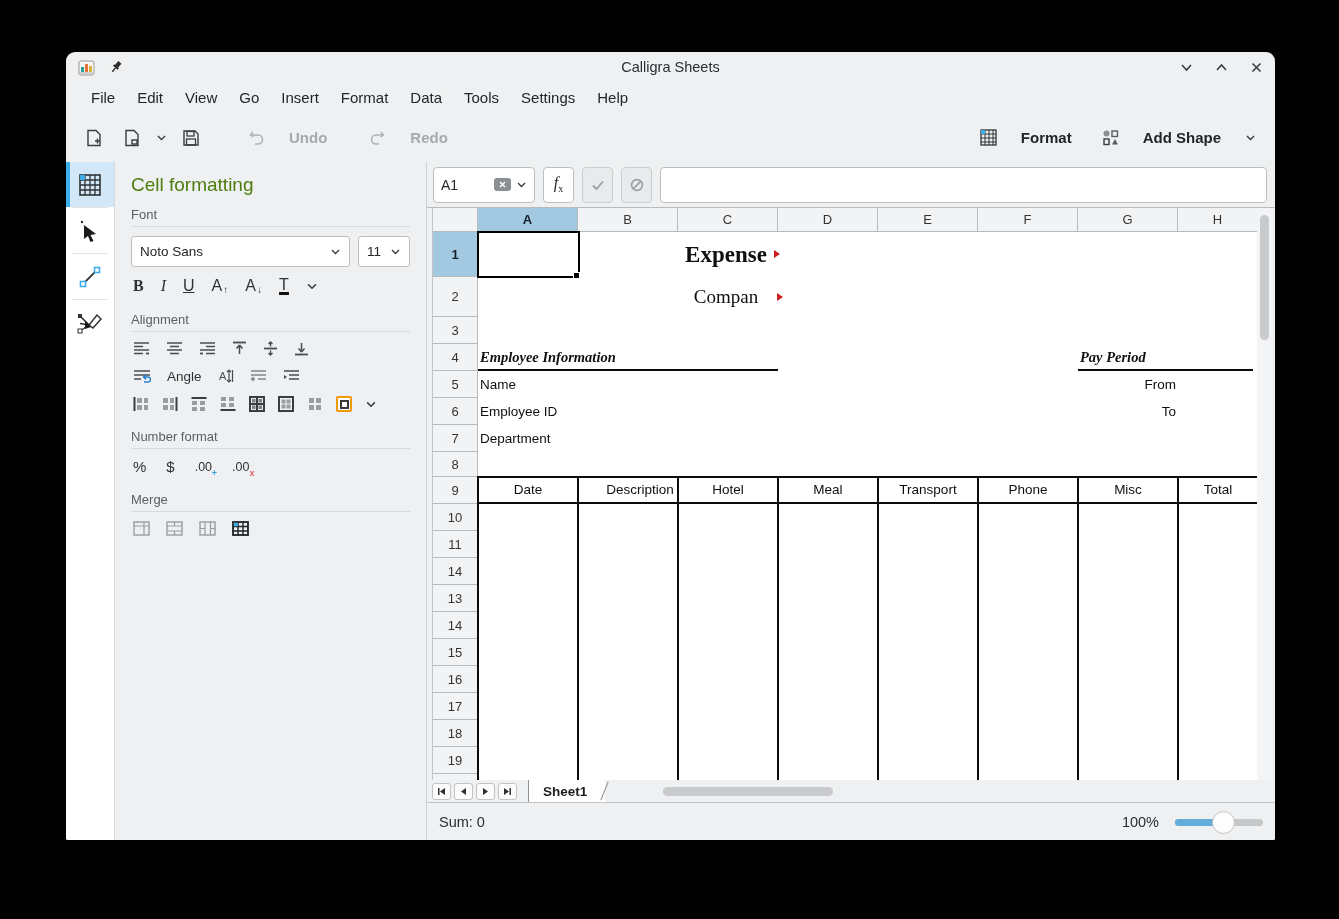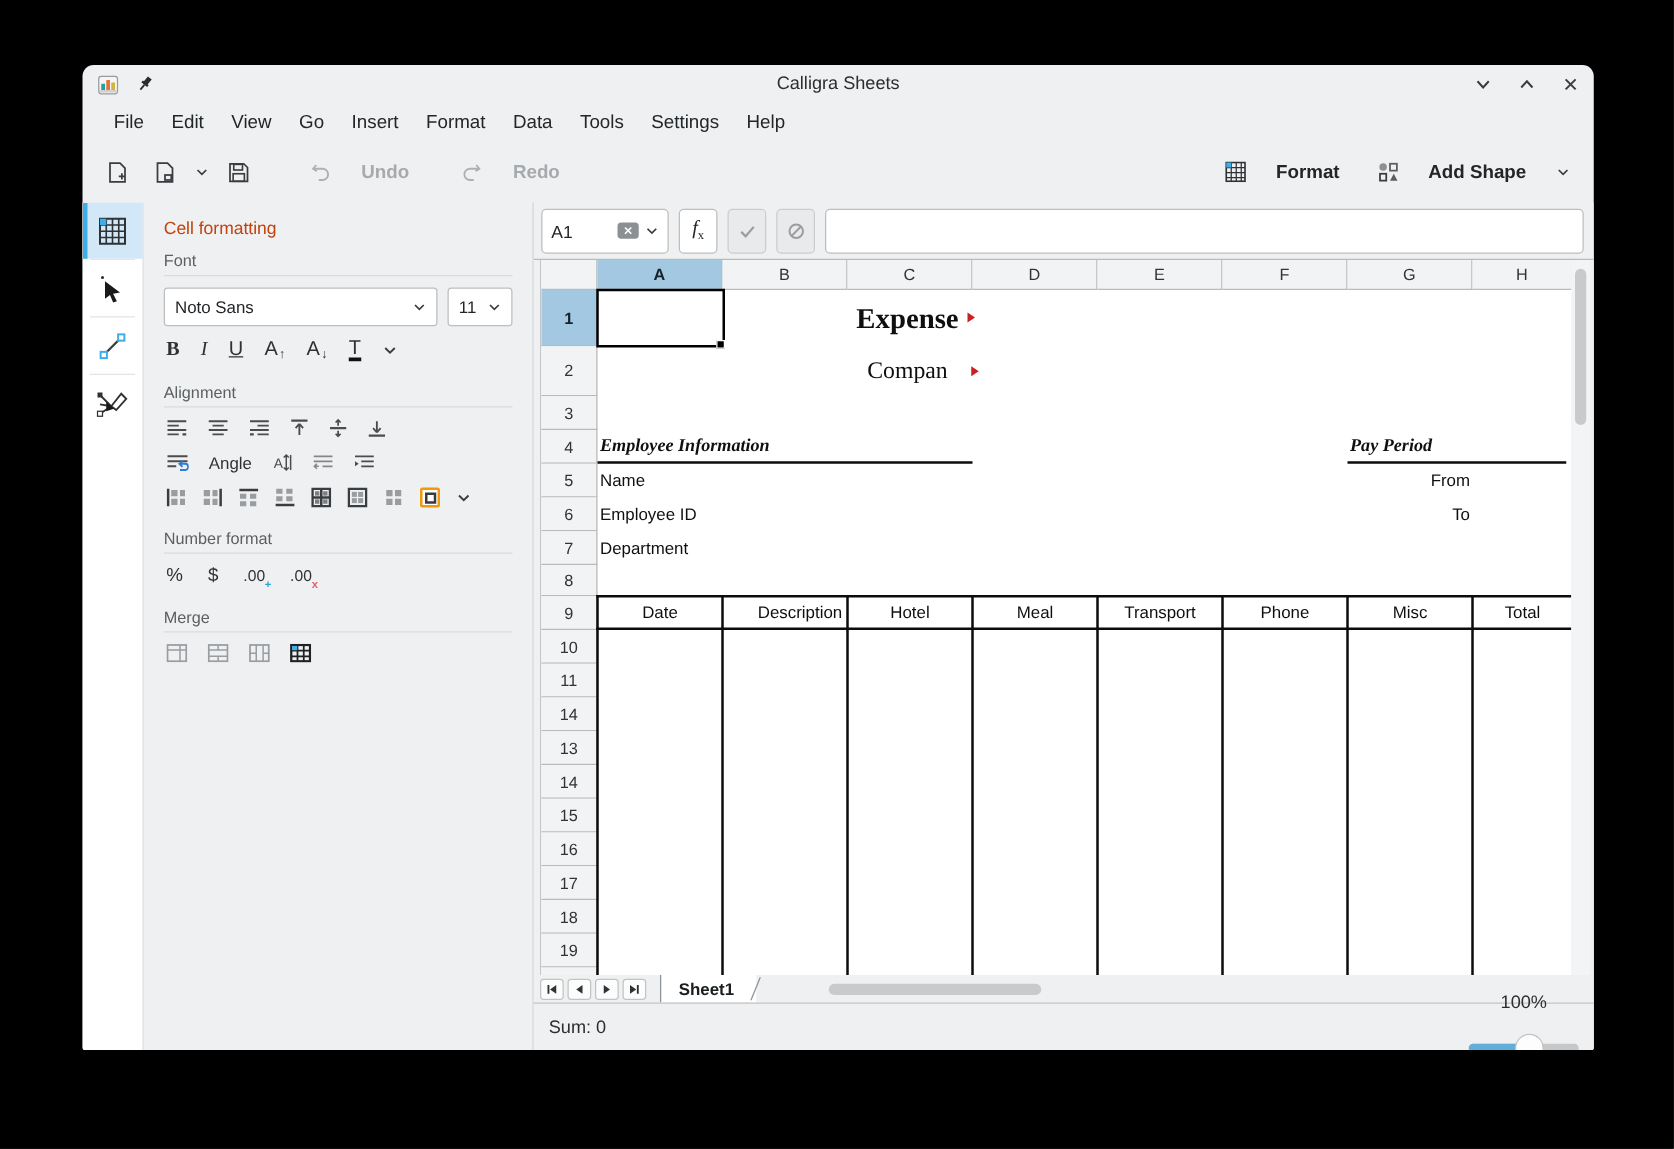--- a/index.html
+++ b/index.html
@@ -34,21 +34,21 @@
   .main { flex:1; display:flex; min-height:0; }
 
   
   .toolbox { width:49px; background:#fff; border-right:1px solid #d8d9da; flex:none; display:flex; flex-direction:column; }
   .tool { height:45px; display:flex; align-items:center; justify-content:center; position:relative; }
   .tool.sel { background:#d2e8f8; box-shadow:inset 4px 0 0 #3daee9; }
   .tool-sep { height:1px; background:#e3e4e5; margin:0 6px; }
 
   
   .docker { width:312px; background:#eff0f1; border-right:1px solid #cfd0d1; padding:10px 16px; flex:none; }
-  .docker-title { font-size:14px; color:#c2410c; margin:2px 0 6px; font-weight:400; }
+  .docker-title { font-size:19px; color:#4d7c0f; margin:2px 0 6px; font-weight:400; }
   .sec-label { font-size:13px; color:#5c6062; padding:5px 0 4px; border-bottom:1px solid #d9dadb; margin-bottom:9px; }
   .font-row { display:flex; gap:8px; margin-bottom:10px; }
   .combo { background:#fff; border:1px solid #bcbebf; border-radius:3px; height:31px; display:flex; align-items:center; padding:0 8px; font-size:13.5px; }
   .combo .cv { flex:1; }
   .combo.family { flex:1; }
   .combo.size { width:52px; }
   .fmt-row { display:flex; align-items:center; gap:17px; margin:4px 2px 12px; }
   .fbtn { font-size:16px; color:#2f3234; display:flex; align-items:flex-end; }
   .fb-bold { font-weight:bold; font-family:"Liberation Serif",serif; }
   .fb-italic { font-style:italic; font-family:"Liberation Serif",serif; }
@@ -97,21 +97,21 @@
   .tabbar { height:22px; flex:none; display:flex; align-items:center; padding-left:5px; gap:3px; background:#eff0f1; }
   .navbtn { width:19px; height:17px; background:#fcfcfc; border:1px solid #c2c3c4; border-radius:3px; display:flex; align-items:center; justify-content:center; }
   .sheettab { height:22px; margin-left:8px; background:#fff; border-left:1px solid #8f9294; padding:0 18px 0 14px; display:flex; align-items:center;
     font-size:13.5px; font-weight:bold; color:#1b1e20; }
   .tab-slant { width:1px; height:20px; background:#8f9294; transform:rotate(22deg); margin-left:-4px; }
   .hthumb { width:170px; height:9px; background:#c9cacb; border-radius:5px; margin-left:55px; }
 
   
   .statusbar { height:38px; flex:none; border-top:1px solid #c3c4c5; background:#eff0f1; display:flex; align-items:center; padding:0 12px; }
   .sum { font-size:14.5px; color:#2b2e31; }
-  .zoomside { margin-left:auto; display:flex; align-items:center; gap:16px;flex-direction:column; }
+  .zoomside { margin-left:auto; display:flex; align-items:center; gap:16px; }
   .zoompct { font-size:14.5px; color:#2b2e31; }
   .slider { position:relative; width:88px; height:24px; }
   .slider .track { position:absolute; top:9px; left:0; width:100%; height:7px; background:#c6c7c8; border-radius:4px; }
   .slider .fill { position:absolute; top:9px; left:0; width:50px; height:7px; background:#62aed8; border-radius:4px; }
   .slider .knob { position:absolute; top:1px; left:37px; width:23px; height:23px; background:#fdfdfd; border:1px solid #c2c3c4; border-radius:50%; }
 </style>
 </head>
 <body>
 
 <div class="window">

